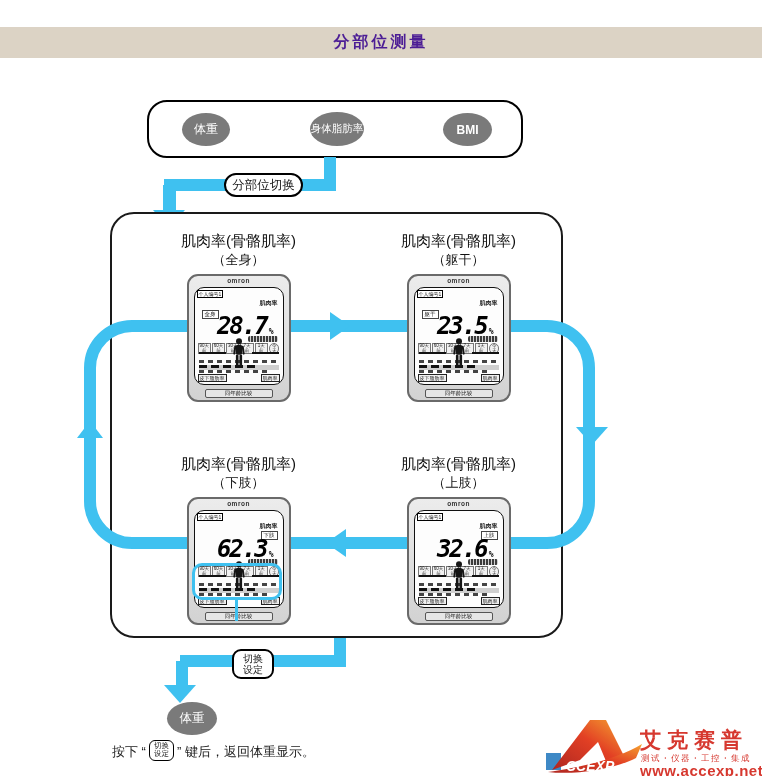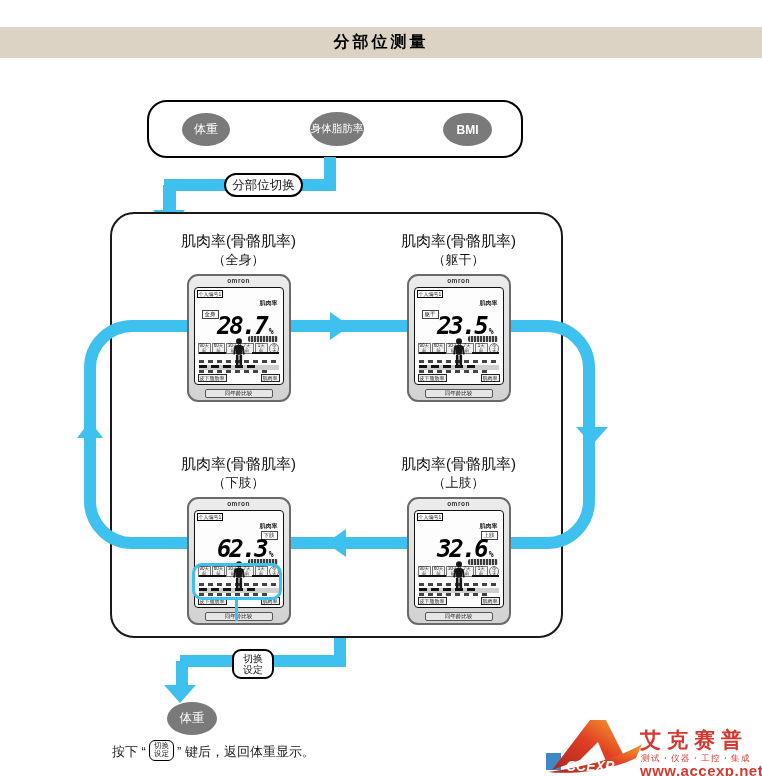--- a/index.html
+++ b/index.html
@@ -3,21 +3,21 @@
 <meta charset="utf-8">
 <style>
   * { margin:0; padding:0; box-sizing:border-box; }
   html,body { background:#fff; }
   .page { position:relative; width:762px; height:776px; background:#fff; overflow:hidden;
           font-family:"Liberation Sans", sans-serif; color:#1a1a1a; }
 
   
   .header-bar { position:absolute; left:0; top:27px; width:762px; height:31px;
                 background:#dcd3c5; display:flex; align-items:center; justify-content:center; }
-  .header-title { font-size:16px; font-weight:bold; color:#000000; letter-spacing:3px; }
+  .header-title { font-size:16px; font-weight:bold; color:#4c1d95; letter-spacing:3px; }
   .intro { position:absolute; left:4px; top:62px; width:754px; font-size:13.5px; color:#161616; }
 
   
   .top-panel { position:absolute; left:147px; top:100px; width:376px; height:58px;
                border:2.5px solid #000; border-radius:20px; background:#fff; }
   .oval { position:absolute; background:#7a7a7a; color:#fff; border-radius:50%;
           display:flex; align-items:center; justify-content:center; font-size:12px; }
   .oval.o1 { left:182px; top:113px; width:48px; height:33px; }
   .oval.o2 { left:310px; top:112px; width:54px; height:34px; font-size:10.5px; }
   .oval.o3 { left:443px; top:113px; width:49px; height:33px; font-weight:bold; }
@@ -59,21 +59,21 @@
   .dgroup.g3 { left:163px; top:455px; }
   .dgroup.g4 { left:383px; top:455px; }
   .dtitle { font-size:15px; color:#111; }
   .dpart  { font-size:13px; color:#111; }
 
   .dev { position:relative; width:104px; height:128px; margin:5px auto 0;
          background:linear-gradient(#ececec,#d2d2d2); border:2px solid #6a6a6a; border-radius:11px; text-align:left; }
   .brand { position:absolute; top:1px; left:0; right:0; text-align:center;
            font-size:6.5px; font-weight:bold; color:#333; letter-spacing:.5px; }
   .lcd { position:absolute; left:5px; right:5px; top:11px; bottom:15px;
-         background:#fdfdfd; border:1.5px solid #111; border-radius:4px;padding-left:37px; }
+         background:#fdfdfd; border:1.5px solid #111; border-radius:10px;padding-left:37px; }
   .utag { position:absolute; top:2px; left:2px; font-size:5px; border:1px solid #000; padding:0 1px; background:#fff; }
   .mode { position:absolute; top:11px; right:5px; font-size:6px; font-weight:bold; }
   .ptag { position:absolute; font-size:5.5px; border:1px solid #444; padding:0 2px; background:#fff; }
   .dev.toprow .ptag { left:7px; top:22px; }
   .dev.botrow .ptag { right:5px; top:20px; }
   .val { position:absolute; top:24px; right:9px; font-family:"DejaVu Sans Mono", monospace;
          font-style:italic; font-weight:bold; font-size:24px; letter-spacing:-2px; color:#000; }
   .unit { font-size:8px; font-style:normal; letter-spacing:0; margin-left:2px; }
   .days { position:absolute; top:55px; left:3px; right:3px; display:flex; gap:1px; justify-content:center; }
   .day  { width:14px; font-size:4.5px; line-height:1.05; border:1px solid #777; text-align:center;

